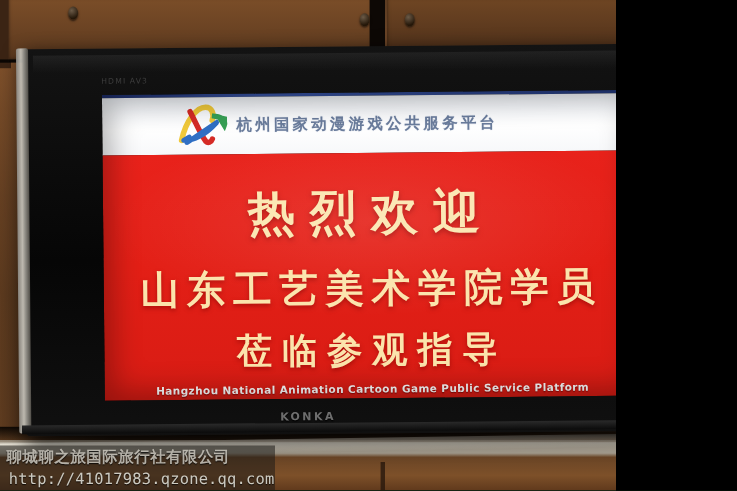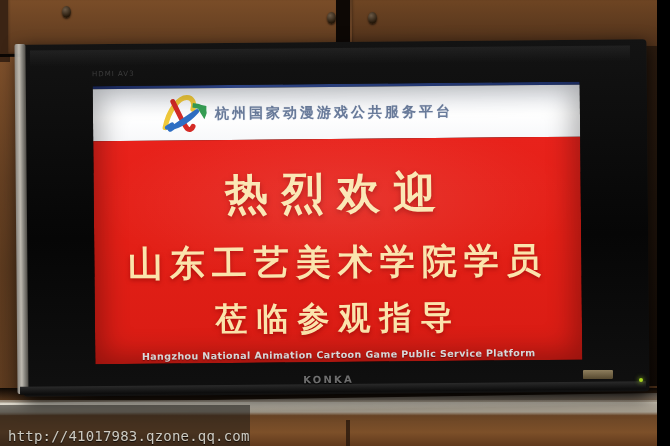--- a/index.html
+++ b/index.html
@@ -1,19 +1,19 @@
 <!DOCTYPE html>
 <html><head>
 <meta charset="utf-8">
 <style>
   html,body{margin:0;padding:0;background:#000;}
   body{width:670px;height:446px;overflow:hidden;
        font-family:"DejaVu Sans","Liberation Sans",sans-serif;}
 
-  #scene{position:relative;width:657px;height:446px;overflow:hidden;background:#14532d;}
+  #scene{position:relative;width:560px;height:446px;overflow:hidden;background:#14532d;}
 
   
   .wall{position:absolute;inset:0;
         background:
           linear-gradient(180deg,#5c3c22 0%,#6b4426 8%,#4a2f1a 22%,#2a1a0f 40%,#150d07 60%,#1a1009 100%);}
   .wall-sheenL{position:absolute;left:0;top:0;width:120px;height:446px;
         background:linear-gradient(90deg,rgba(150,95,50,.55),rgba(60,38,20,0) 85%);}
   .wall-sheenR{position:absolute;right:0;top:0;width:160px;height:446px;
         background:linear-gradient(270deg,rgba(140,88,46,.5),rgba(60,38,20,0) 85%);}
   .cab-panelL{position:absolute;left:8px;top:0;width:330px;height:56px;
@@ -170,15 +170,16 @@
       <div class="line2">山东工艺美术学院学员</div>
       <div class="line3">莅临参观指导</div>
       <div class="line-en">Hangzhou  National Animation Cartoon Game Public Service Platform</div>
     </div>
 
     <div class="scr-glare"></div>
     <div class="scr-vignette"></div>
   </div>
 
   <div class="wm"></div>
+  <div class="wm-cn">聊城聊之旅国际旅行社有限公司</div>
   <div class="wm-url">http://41017983.qzone.qq.com</div>
 
 </div>
 
 </body></html>

